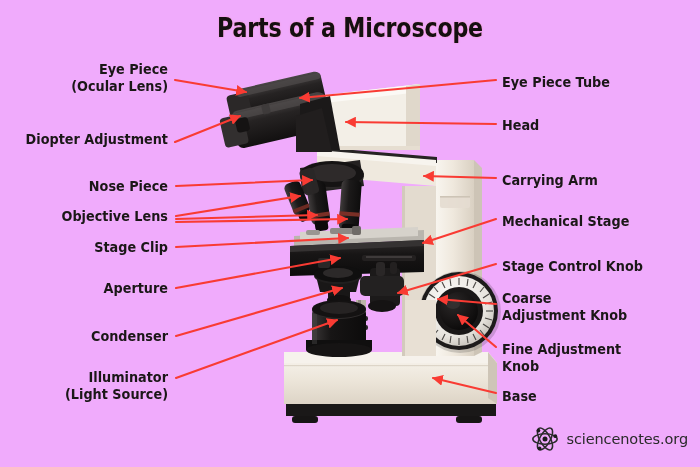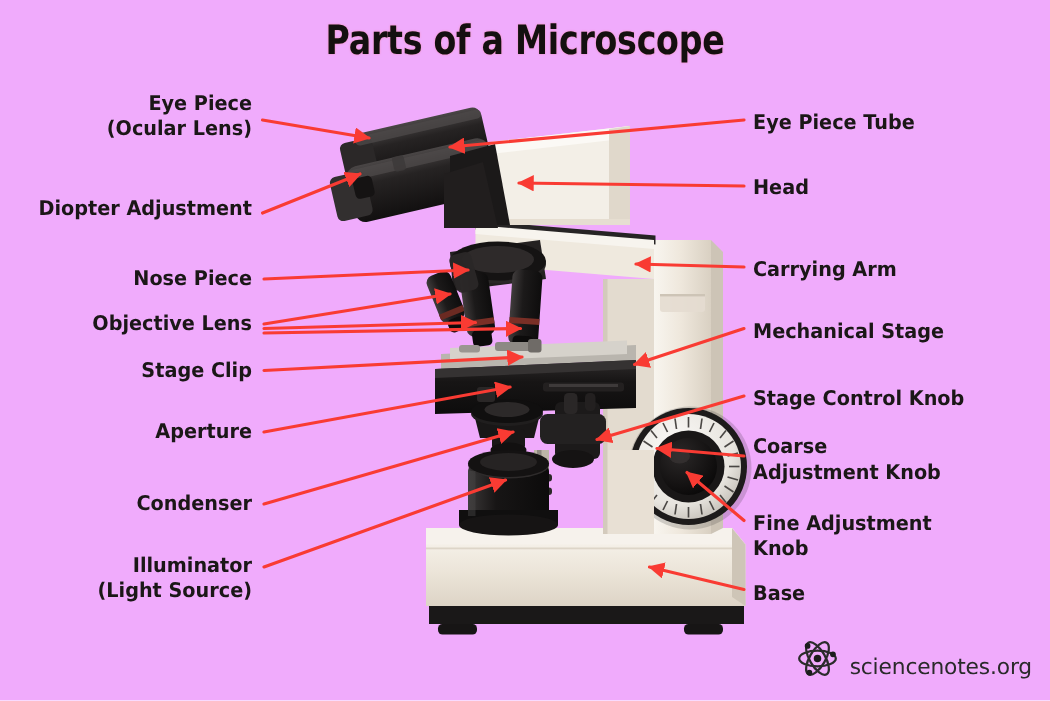--- a/index.html
+++ b/index.html
@@ -66,21 +66,21 @@
     height: 467px;
   }
   #arrows { pointer-events: none; }
 
   
   #watermark {
     position: absolute;
     right: 12px;
     bottom: 14px;
     display: flex;
-    align-items: flex-end;
+    align-items: center;
     gap: 7px;
   }
   #watermark-text {
     font-family: "DejaVu Sans", sans-serif;
     font-size: 14.5px;
     color: #2a2a2a;
     letter-spacing: -0.1px;
   }
 </style>
 </head>

